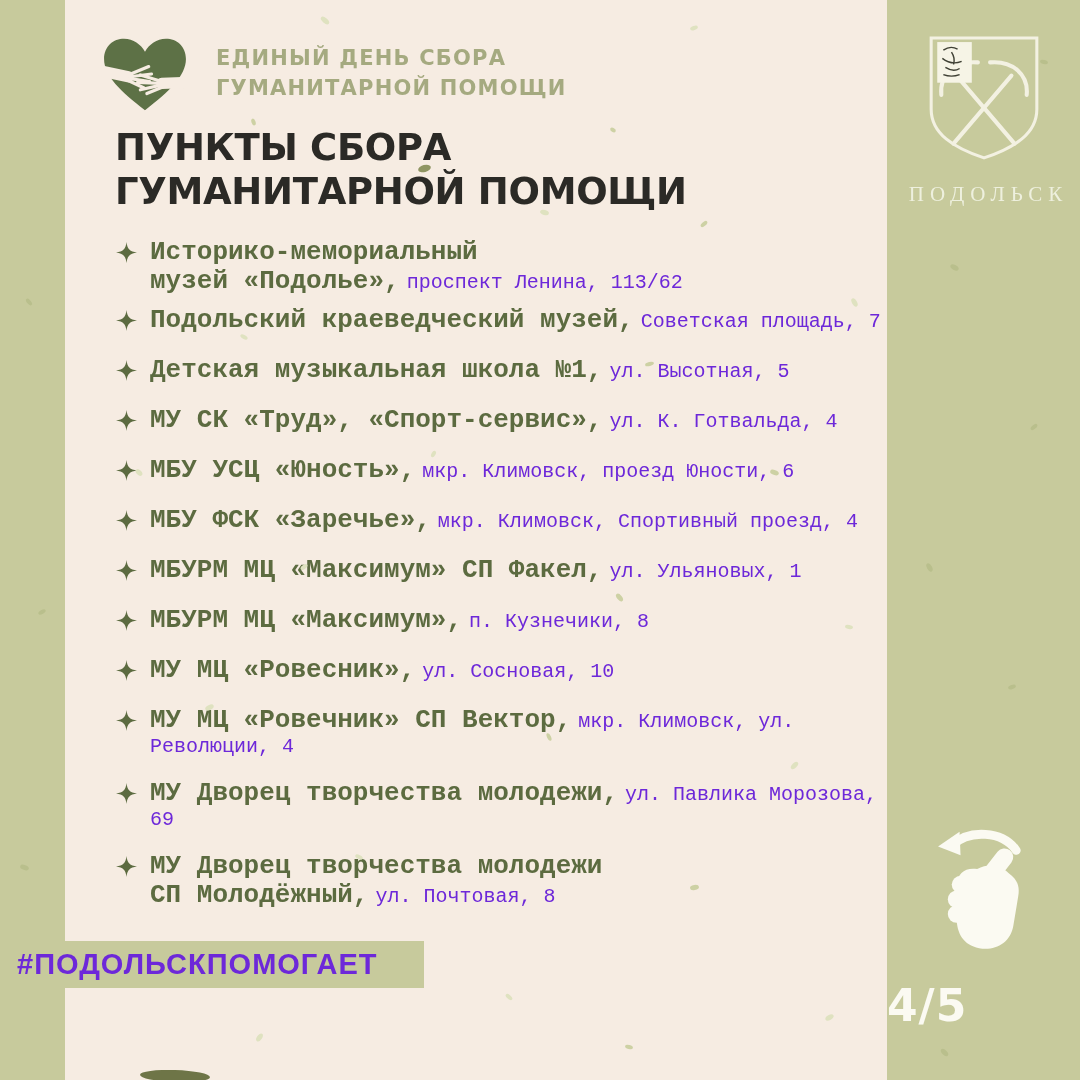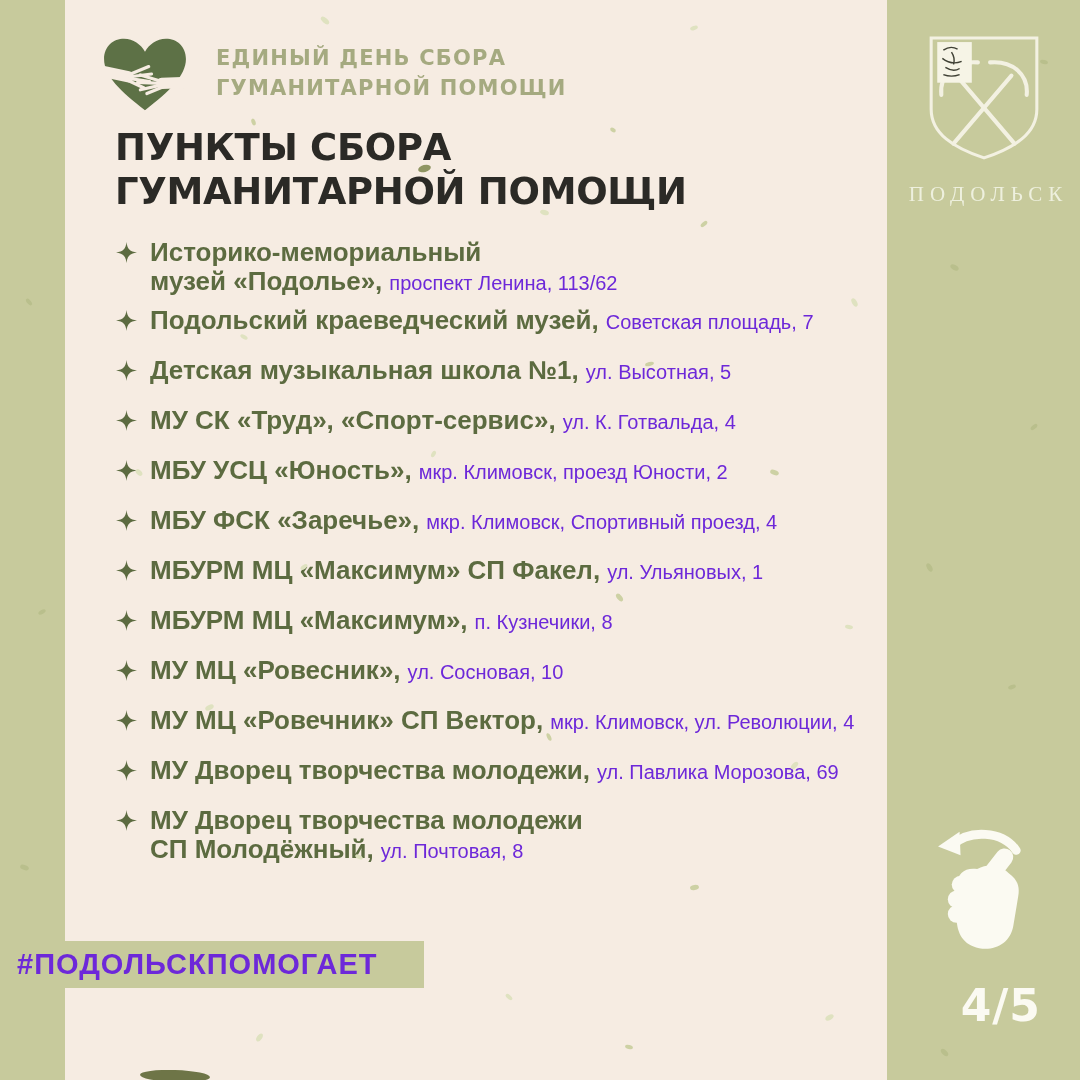--- a/index.html
+++ b/index.html
@@ -18,21 +18,21 @@
     font-size:21px;line-height:30px;letter-spacing:1.2px;color:#a5aa80;
   }
   
   .title{
     position:absolute;left:115px;top:126px;margin:0;white-space:pre-line;
     font-family:"DejaVu Sans",sans-serif;font-weight:bold;
     font-size:37px;line-height:44px;letter-spacing:-0.3px;color:#2b2a26;
   }
   
   .list{position:absolute;left:116px;top:238px;width:770px;margin:0;padding:0;list-style:none;}
-  .item{display:flex;gap:13px;align-items:flex-start;margin-bottom:21px;}
+  .item{display:flex;gap:13px;align-items:flex-start;margin-bottom:21px;font-family:Liberation Mono, monospace;}
   .item.two{margin-bottom:10px;}
   .star{width:21px;height:21px;flex:none;margin-top:4px;fill:#5c6b40;}
   .item-text{margin:0;}
   .name{font-weight:bold;font-size:26px;line-height:29px;color:#5c6b40;white-space:pre-line;}
   .addr{font-size:20px;color:#6d28d9;margin-left:7px;}
 
   
   .hashtag-band{
     position:absolute;left:0;top:941px;width:424px;height:47px;background:#c7ca9c;
     display:flex;align-items:center;padding-left:17px;box-sizing:border-box;
@@ -45,21 +45,21 @@
   
   .coat{position:absolute;left:887px;top:30px;width:193px;text-align:center;}
   .coat svg{width:126px;height:142px;display:block;margin:0 auto;}
   .coat-city{
     margin-top:10px;font-family:"Liberation Serif",serif;font-size:21px;
     letter-spacing:6px;padding-left:10px;color:#eef0de;
   }
   .swipe{position:absolute;left:887px;top:824px;width:193px;display:flex;justify-content:center;}
   .swipe svg{width:112px;height:132px;display:block;}
   .page-indicator{
-    position:absolute;left:887px;top:980px;width:154px;text-align:right;
+    position:absolute;left:887px;top:980px;width:154px;text-align:left;
     font-family:"DejaVu Sans",sans-serif;font-weight:bold;font-size:44px;
     letter-spacing:1px;color:#fbfaf2;
   }
 
   
   .fleck{position:absolute;border-radius:50%;display:block;}
   .c1{background:#dfe2c0;}
   .c2{background:#cdd1a4;}
   .c3{background:#b9bf8c;}
   .c4{background:#8f9562;}
@@ -131,21 +131,21 @@
   <li class="item">
     <svg class="star" viewBox="0 0 24 24">
         <use href="#spark"></use>
       </svg>
     <p class="item-text"><span class="name">МУ СК «Труд», «Спорт-сервис»,</span><span class="addr">ул. К. Готвальда, 4</span></p>
   </li>
   <li class="item">
     <svg class="star" viewBox="0 0 24 24">
         <use href="#spark"></use>
       </svg>
-    <p class="item-text"><span class="name">МБУ УСЦ «Юность»,</span><span class="addr">мкр. Климовск, проезд Юности, 2</span></p>
+    <p class="item-text"><span class="name">МБУ УСЦ «Юность»,</span><span class="addr">мкр. Климовск, проезд Юности, 6</span></p>
   </li>
   <li class="item">
     <svg class="star" viewBox="0 0 24 24">
         <use href="#spark"></use>
       </svg>
     <p class="item-text"><span class="name">МБУ ФСК «Заречье»,</span><span class="addr">мкр. Климовск, Спортивный проезд, 4</span></p>
   </li>
   <li class="item">
     <svg class="star" viewBox="0 0 24 24">
         <use href="#spark"></use>

